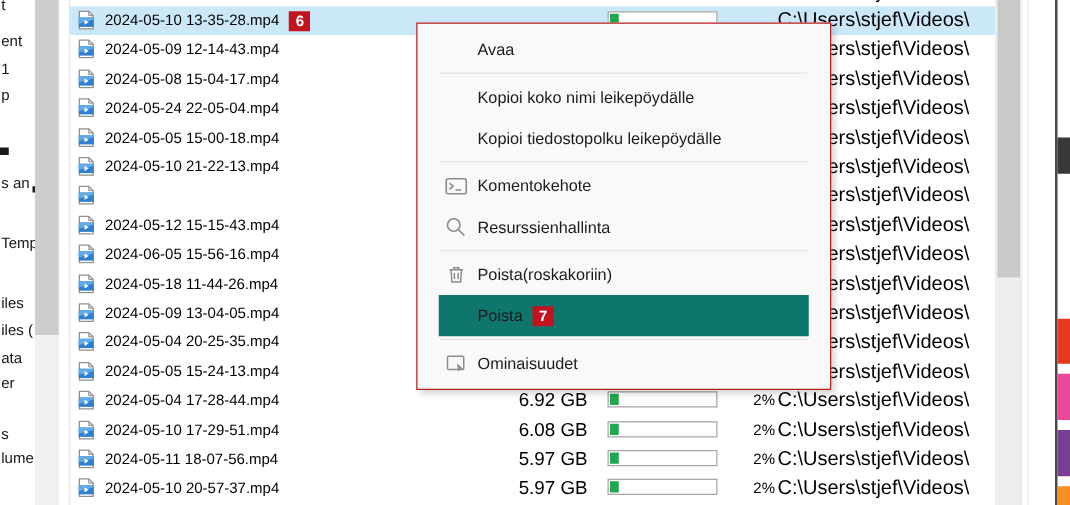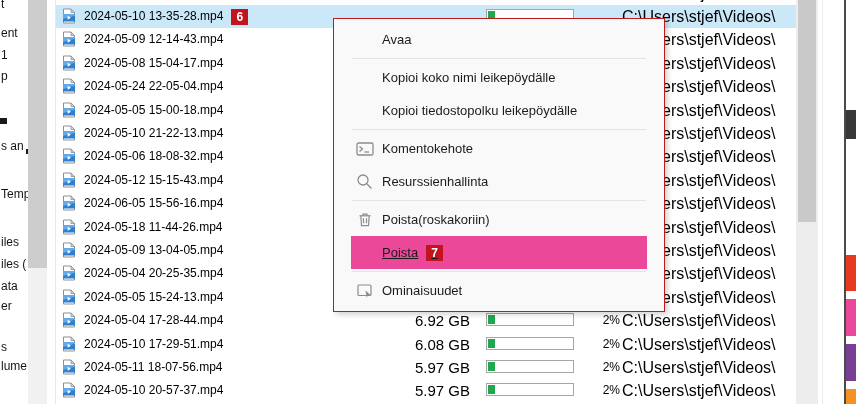--- a/index.html
+++ b/index.html
@@ -30,21 +30,21 @@
   .sb-right .thumb{position:absolute;left:2px;top:0;width:18px;height:222px;background:#c9c9c9;}
   .vline{position:absolute;left:822px;top:0;width:1px;height:404px;background:#ebebeb;}
   .tree-border{position:absolute;left:844px;top:0;width:2px;height:404px;background:#4a4a4a;z-index:3;}
   .tm-block{position:absolute;left:846px;width:10px;z-index:3;}
   
   .menu{position:absolute;left:333px;top:18px;width:296px;background:#f9f9f9;
         border:1px solid #b91c1c;box-shadow:3px 3px 5px rgba(0,0,0,0.16);
         padding:4px 17px;z-index:10;}
   .menu-item{position:relative;height:33px;display:flex;align-items:center;
              padding-left:31px;font-size:13px;color:#1b1b1b;}
-  .menu-item.hl{background:#ec4899;text-decoration:underline;}
+  .menu-item.hl{background:#0f766e;}
   .menu-item .micon{position:absolute;left:5px;top:50%;transform:translateY(-50%);width:18px;height:18px;}
   .menu-sep{height:1px;background:#e3e3e3;margin:2px 1px;}
 </style>
 </head>
 <body>
 
 <div class="app">
   <div id="frags">
       <span class="frag" style="top: -3px;">t</span>
       <span class="frag" style="top: 26px;">ent</span>
@@ -170,21 +170,20 @@
         <span class="path">C:\Users\stjef\Videos\</span>
       </div>
       <div class="row" style="top: 145.4px;">
         <span class="icon"><svg width="16" height="16" viewBox="0 0 16 16">
  <path d="M2.5 1 h7.5 l3.5 3.5 v10.5 h-11 z" fill="#fff" stroke="#8f8f8f"></path>
  <path d="M10 1 l3.5 3.5 h-3.5 z" fill="#d9d9d9" stroke="#8f8f8f" stroke-width="0.8"></path>
  <rect x="2" y="6" width="12" height="7.5" fill="#2f7fd0"></rect>
  <path d="M2 6 h12 v1.8 l-12 3.2 z" fill="#61abe8"></path>
  <path d="M6.6 7.7 l3.4 2 -3.4 2 z" fill="#fff"></path>
           </svg></span>
-        <span class="name">2024-05-06 18-08-32.mp4</span>
         <span class="size"></span>
         <span class="bar">
           <span class="fill"></span>
         </span>
         <span class="pct"></span>
         <span class="path">C:\Users\stjef\Videos\</span>
       </div>
       <div class="row" style="top: 168.8px;">
         <span class="icon"><svg width="16" height="16" viewBox="0 0 16 16">
  <path d="M2.5 1 h7.5 l3.5 3.5 v10.5 h-11 z" fill="#fff" stroke="#8f8f8f"></path>

